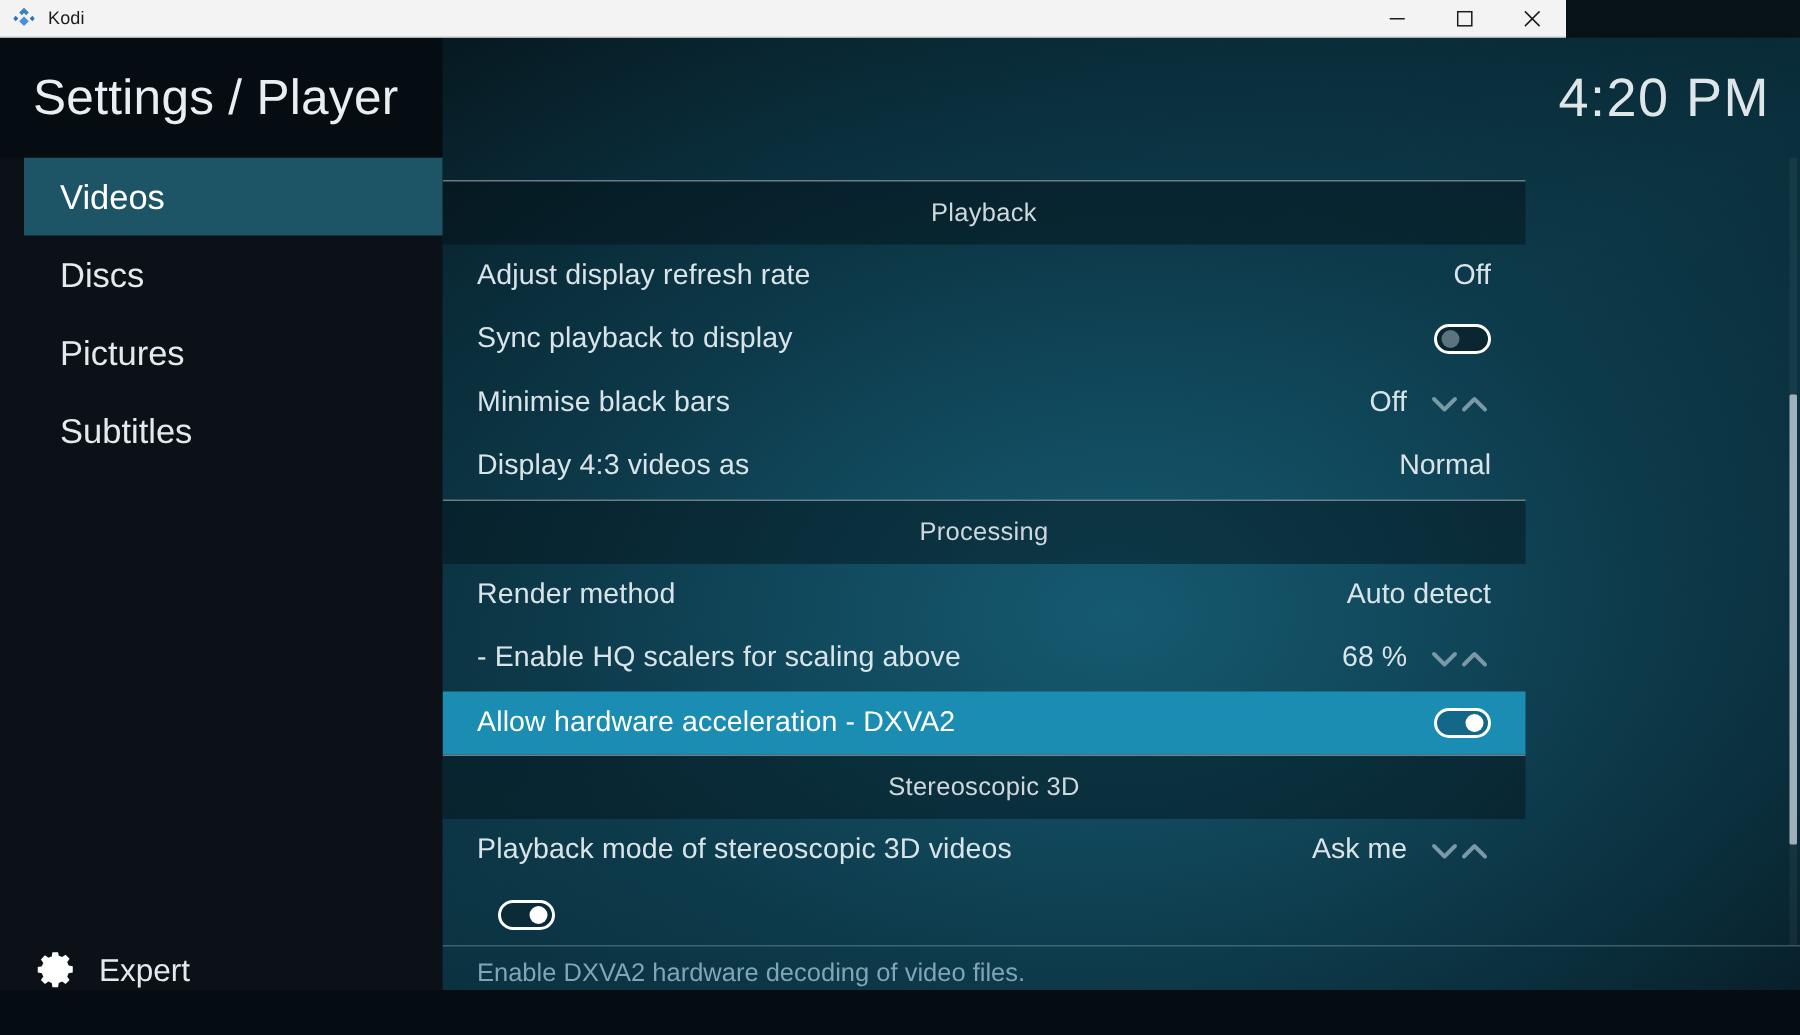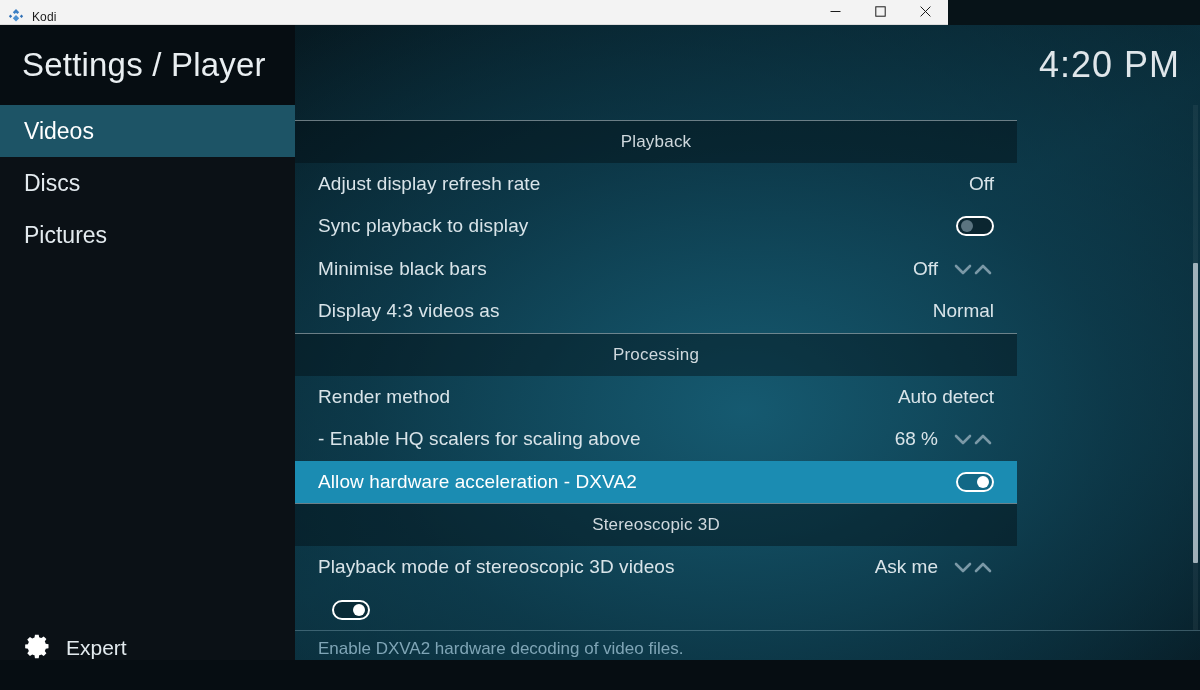--- a/index.html
+++ b/index.html
@@ -12,23 +12,23 @@
   }
   #app {
     position: relative;
     width: 1200px; height: 690px;
     background: #071318;
   }
 
   
   .titlebar {
     position: absolute; top: 0; left: 0;
-    width: 948px; height: 25px;
+    width: 1044px; height: 25px;
     background: #f3f3f3;
-    display: flex; align-items: flex-end;
+    display: flex; align-items: center;
     border-bottom: 1px solid #dcdcdc;
     z-index: 50;
   }
   .tb-logo {
     width: 16px; height: 16px;
     margin-left: 8px; margin-right: 8px;
     position: relative; flex: 0 0 auto;
   }
   .tb-logo svg { display: block; }
   .tb-title {
@@ -94,20 +94,21 @@
     white-space: nowrap;
   }
 
   
   .sidebar {
     position: absolute;
     top: 80px; left: 0;
     width: 295px; height: 585px;
     background: #0b1116;
     z-index: 5;
+    padding-left: 16px;
   }
   .side-item {
     height: 52px;
     display: flex; align-items: center;
     padding-left: 24px;
     color: #e3eaee;
     font-size: 23px;
     font-weight: 300;
     white-space: nowrap;
   }
@@ -312,20 +313,23 @@
 
     <div class="sidebar">
       <div class="side-item selected">
         <span>Videos</span>
       </div>
       <div class="side-item">
         <span>Discs</span>
       </div>
       <div class="side-item">
         <span>Pictures</span>
+      </div>
+      <div class="side-item">
+        <span>Subtitles</span>
       </div>
 
       <div class="side-expert">
         <span class="gear">
           <svg width="28" height="28" viewBox="0 0 24 24">
             <path fill="#ffffff" d="M12 8.2a3.8 3.8 0 1 0 0 7.6 3.8 3.8 0 0 0 0-7.6zm0 5.9a2.1 2.1 0 1 1 0-4.2 2.1 2.1 0 0 1 0 4.2z"></path>
             <path fill="#ffffff" d="M21 13.6v-3.2l-2.4-.4a6.9 6.9 0 0 0-.8-1.9l1.4-2-2.3-2.3-2 1.4a6.9 6.9 0 0 0-1.9-.8L12.6 2.4H9.4L9 4.8c-.67.17-1.31.44-1.9.8l-2-1.4-2.3 2.3 1.4 2c-.36.59-.63 1.23-.8 1.9l-2.4.4v3.2l2.4.4c.17.67.44 1.31.8 1.9l-1.4 2 2.3 2.3 2-1.4c.59.36 1.23.63 1.9.8l.4 2.4h3.2l.4-2.4c.67-.17 1.31-.44 1.9-.8l2 1.4 2.3-2.3-1.4-2c.36-.59.63-1.23.8-1.9l2.4-.4z"></path>
           </svg>
         </span>
         <span class="expert-label">Expert</span>

